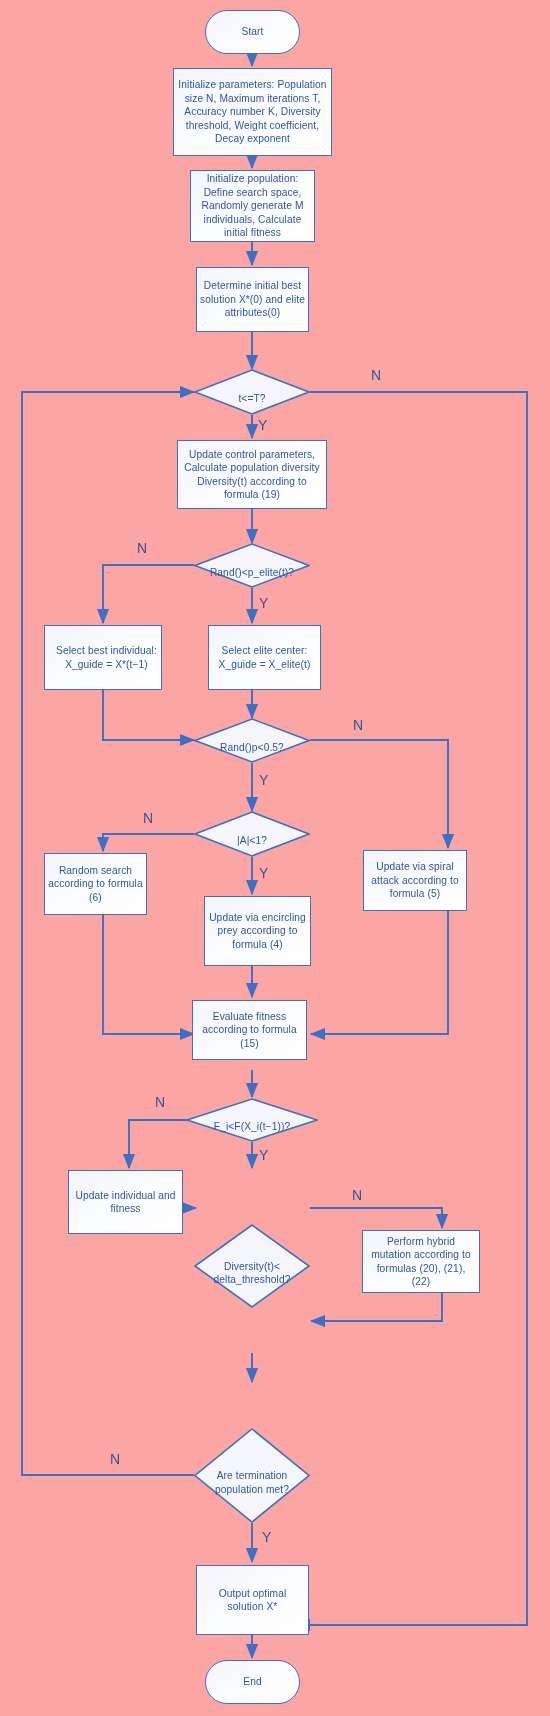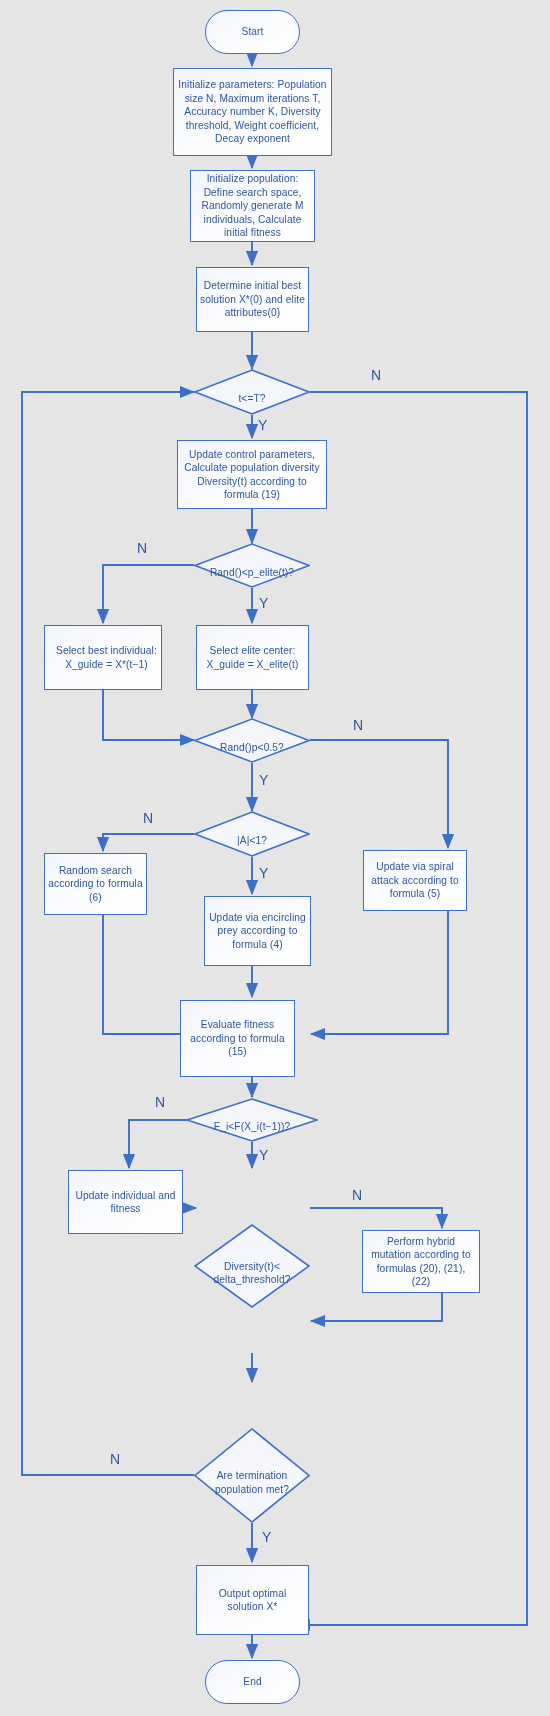--- a/index.html
+++ b/index.html
@@ -7,21 +7,21 @@
     padding: 0;
     background: #ffffff;
   }
   body {
     font-family: "Liberation Sans", sans-serif;
   }
   #canvas {
     position: relative;
     width: 550px;
     height: 1716px;
-    background: #e5e5e5;
+    background: #fca5a5;
     overflow: hidden;
   }
   #wires {
     position: absolute;
     left: 0;
     top: 0;
     width: 550px;
     height: 1716px;
     pointer-events: none;
   }
@@ -178,21 +178,21 @@
     <svg class="dshape" viewBox="0 0 116 45" preserveAspectRatio="none">
       <polygon points="58,1 115,22.5 58,44 1,22.5" fill="#f4f6fb" stroke="#3d6fc4" stroke-width="1.6"></polygon>
     </svg>
     <span class="dlabel">Rand()&lt;p_elite(t)?</span>
   </div>
 
   <div class="node process" style="left:44px; top:625px; width:118px; height:65px;padding-left:10px;">
     <span>Select best individual: X_guide = X*(t−1)</span>
   </div>
 
-  <div class="node process" style="left:196px; top:625px; width:113px; height:65px;">
+  <div class="node process" style="left:208px; top:625px; width:113px; height:65px;">
     <span>Select elite center: X_guide = X_elite(t)</span>
   </div>
 
   <div class="node decision" style="left:194px; top:718px; width:116px; height:45px;">
     <svg class="dshape" viewBox="0 0 116 45" preserveAspectRatio="none">
       <polygon points="58,1 115,22.5 58,44 1,22.5" fill="#f4f6fb" stroke="#3d6fc4" stroke-width="1.6"></polygon>
     </svg>
     <span class="dlabel">Rand()p&lt;0.5?</span>
   </div>
 
@@ -208,21 +208,21 @@
   </div>
 
   <div class="node process" style="left:204px; top:896px; width:107px; height:70px;">
     <span>Update via encircling prey according to formula (4)</span>
   </div>
 
   <div class="node process" style="left:363px; top:850px; width:104px; height:61px;">
     <span>Update via spiral attack according to formula (5)</span>
   </div>
 
-  <div class="node process" style="left:180px; top:1000px; width:115px; height:77px;">
+  <div class="node process" style="left:192px; top:1000px; width:115px; height:60px;">
     <span>Evaluate fitness according to formula (15)</span>
   </div>
 
   <div class="node decision" style="left:186px; top:1098px; width:132px; height:44px;">
     <svg class="dshape" viewBox="0 0 132 44" preserveAspectRatio="none">
       <polygon points="66,1 131,22 66,43 1,22" fill="#f4f6fb" stroke="#3d6fc4" stroke-width="1.6"></polygon>
     </svg>
     <span class="dlabel">F_i&lt;F(X_i(t−1))?</span>
   </div>
 

